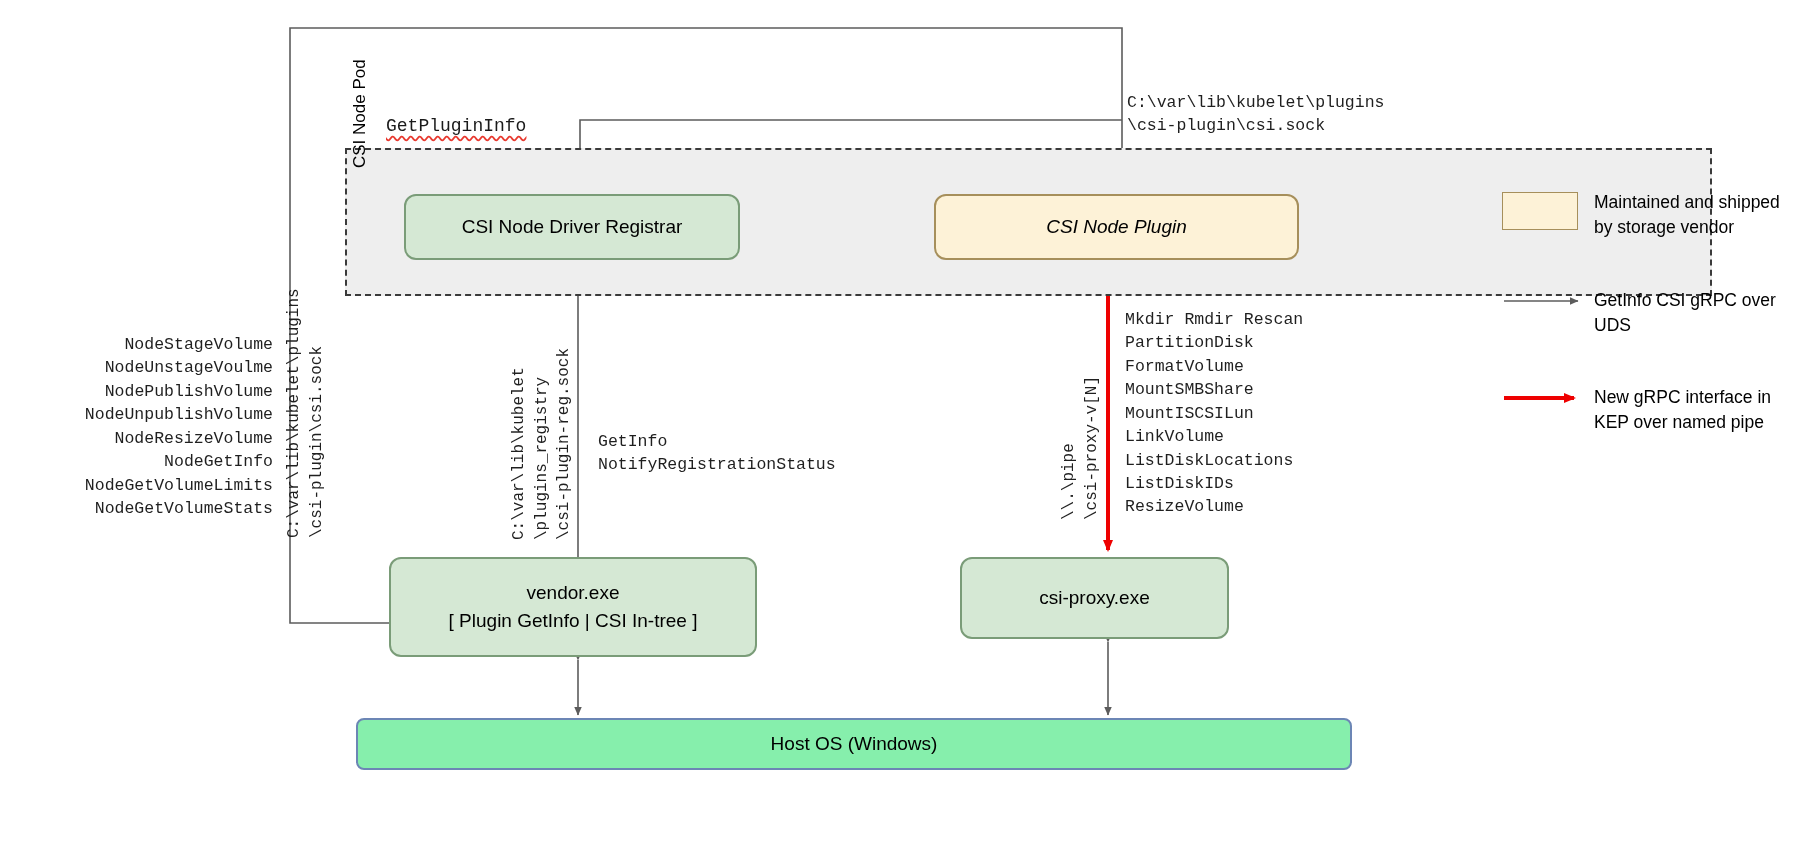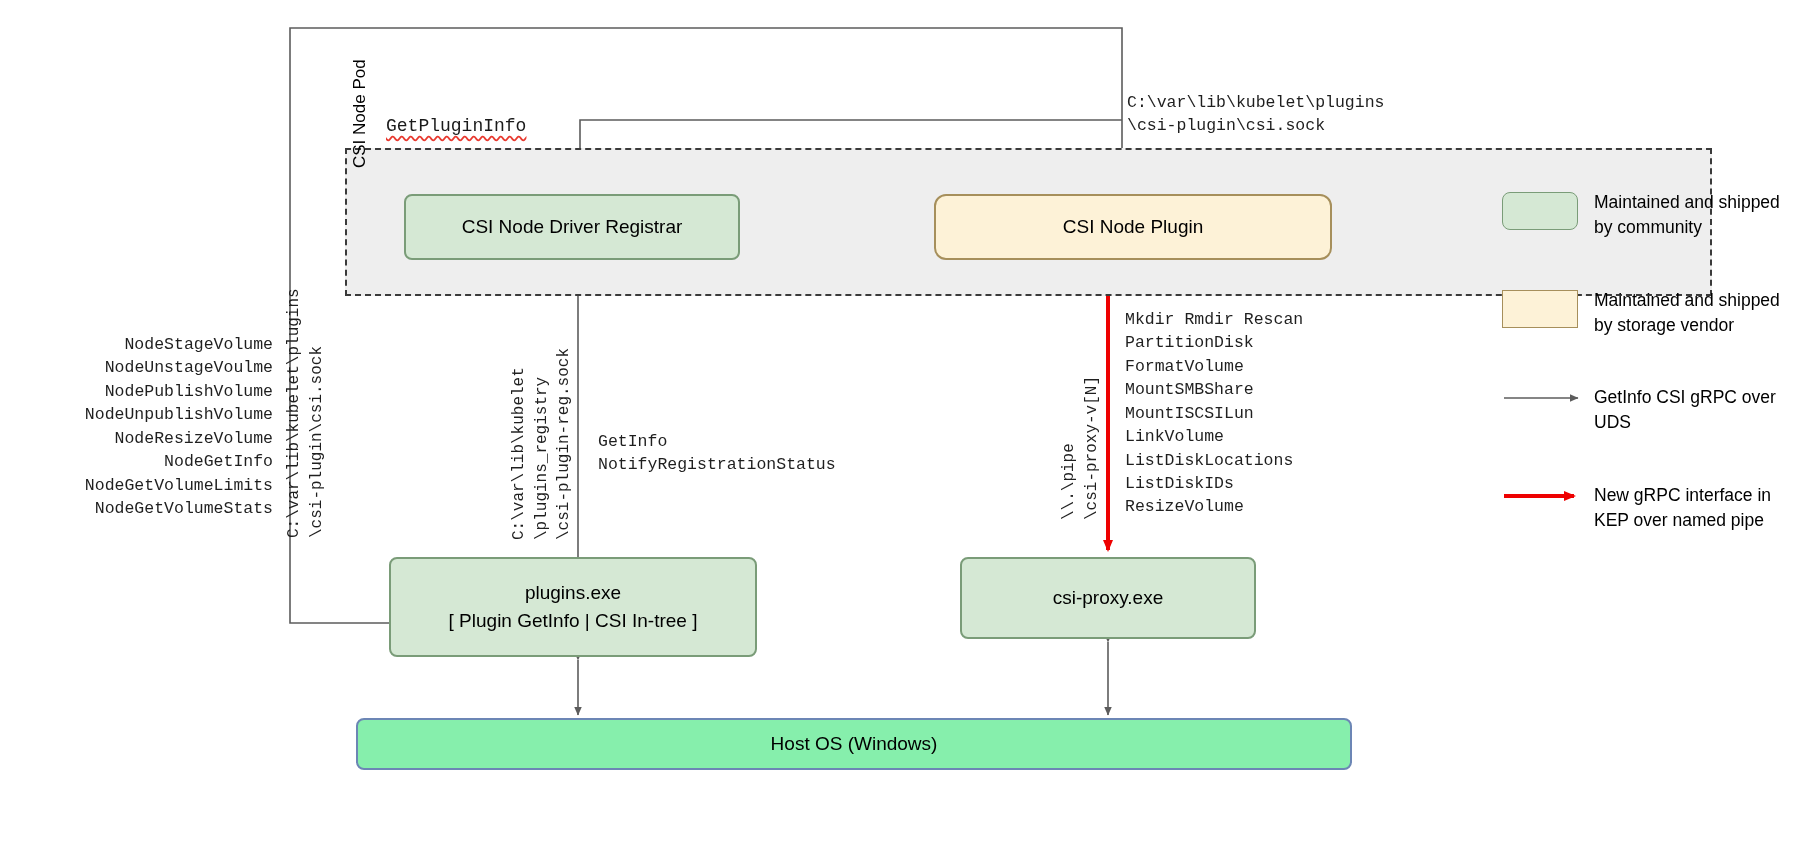--- a/index.html
+++ b/index.html
@@ -49,28 +49,28 @@
     border-radius: 12px;
     display: flex;
     flex-direction: column;
     align-items: center;
     justify-content: center;
     font-size: 19px;
     line-height: 1.45;
     text-align: center;
     color: #000;
   }
-  .green { background: #d5e8d4; border-color: #7a9c78; border-radius: 8px; }
+  .green { background: #d5e8d4; border-color: #7a9c78; }
   .yellow { background: #fdf2d7; border-color: #a68f5b; }
   .blue   { background: #86efac; border-color: #6c86b5; }
 
   #box-registrar { left: 404px; top: 194px; width: 336px; height: 66px; }
-  #box-plugin    { left: 934px; top: 194px; width: 398px; height: 66px; }
+  #box-plugin    { left: 934px; top: 194px; width: 365px; height: 66px; font-style: italic; }
   #box-kubelet   { left: 389px; top: 557px; width: 368px; height: 100px; }
-  #box-proxy     { left: 960px; top: 557px; width: 296px; height: 82px; }
+  #box-proxy     { left: 960px; top: 557px; width: 269px; height: 82px; }
   #box-host {
     left: 356px; top: 718px; width: 996px; height: 52px;
     border-radius: 8px;
   }
   #box-host .label { font-size: 19px; }
 
   
   #wires {
     position: absolute;
     left: 0; top: 0;
@@ -194,21 +194,21 @@
 
   <div id="box-registrar" class="node-box green">
     <span class="label">CSI Node Driver Registrar</span>
   </div>
 
   <div id="box-plugin" class="node-box yellow">
     <span class="label">CSI Node Plugin</span>
   </div>
 
   <div id="box-kubelet" class="node-box green">
-    <span class="label">plugins.exe</span>
+    <span class="label">vendor.exe</span>
     <span class="label">[ Plugin GetInfo | CSI In-tree ]</span>
   </div>
 
   <div id="box-proxy" class="node-box green">
     <span class="label">csi-proxy.exe</span>
   </div>
 
   <div id="box-host" class="node-box blue">
     <span class="label">Host OS (Windows)</span>
   </div>
@@ -245,26 +245,20 @@
 
   <div class="vlbl" id="vlbl-kubelet">C:\var\lib\kubelet
 \plugins_registry
 \csi-plugin-reg.sock</div>
 
   <div class="vlbl" id="vlbl-pipe">\\.\pipe
 \csi-proxy-v[N]</div>
 
   <div id="legend">
 
-    <div class="legend-row">
-      <div class="legend-key">
-        <div class="swatch green"></div>
-      </div>
-      <div class="legend-text">Maintained and shipped by community</div>
-    </div>
 
     <div class="legend-row">
       <div class="legend-key">
         <div class="swatch yellow"></div>
       </div>
       <div class="legend-text">Maintained and shipped by storage vendor</div>
     </div>
 
     <div class="legend-row">
       <div class="legend-key">

